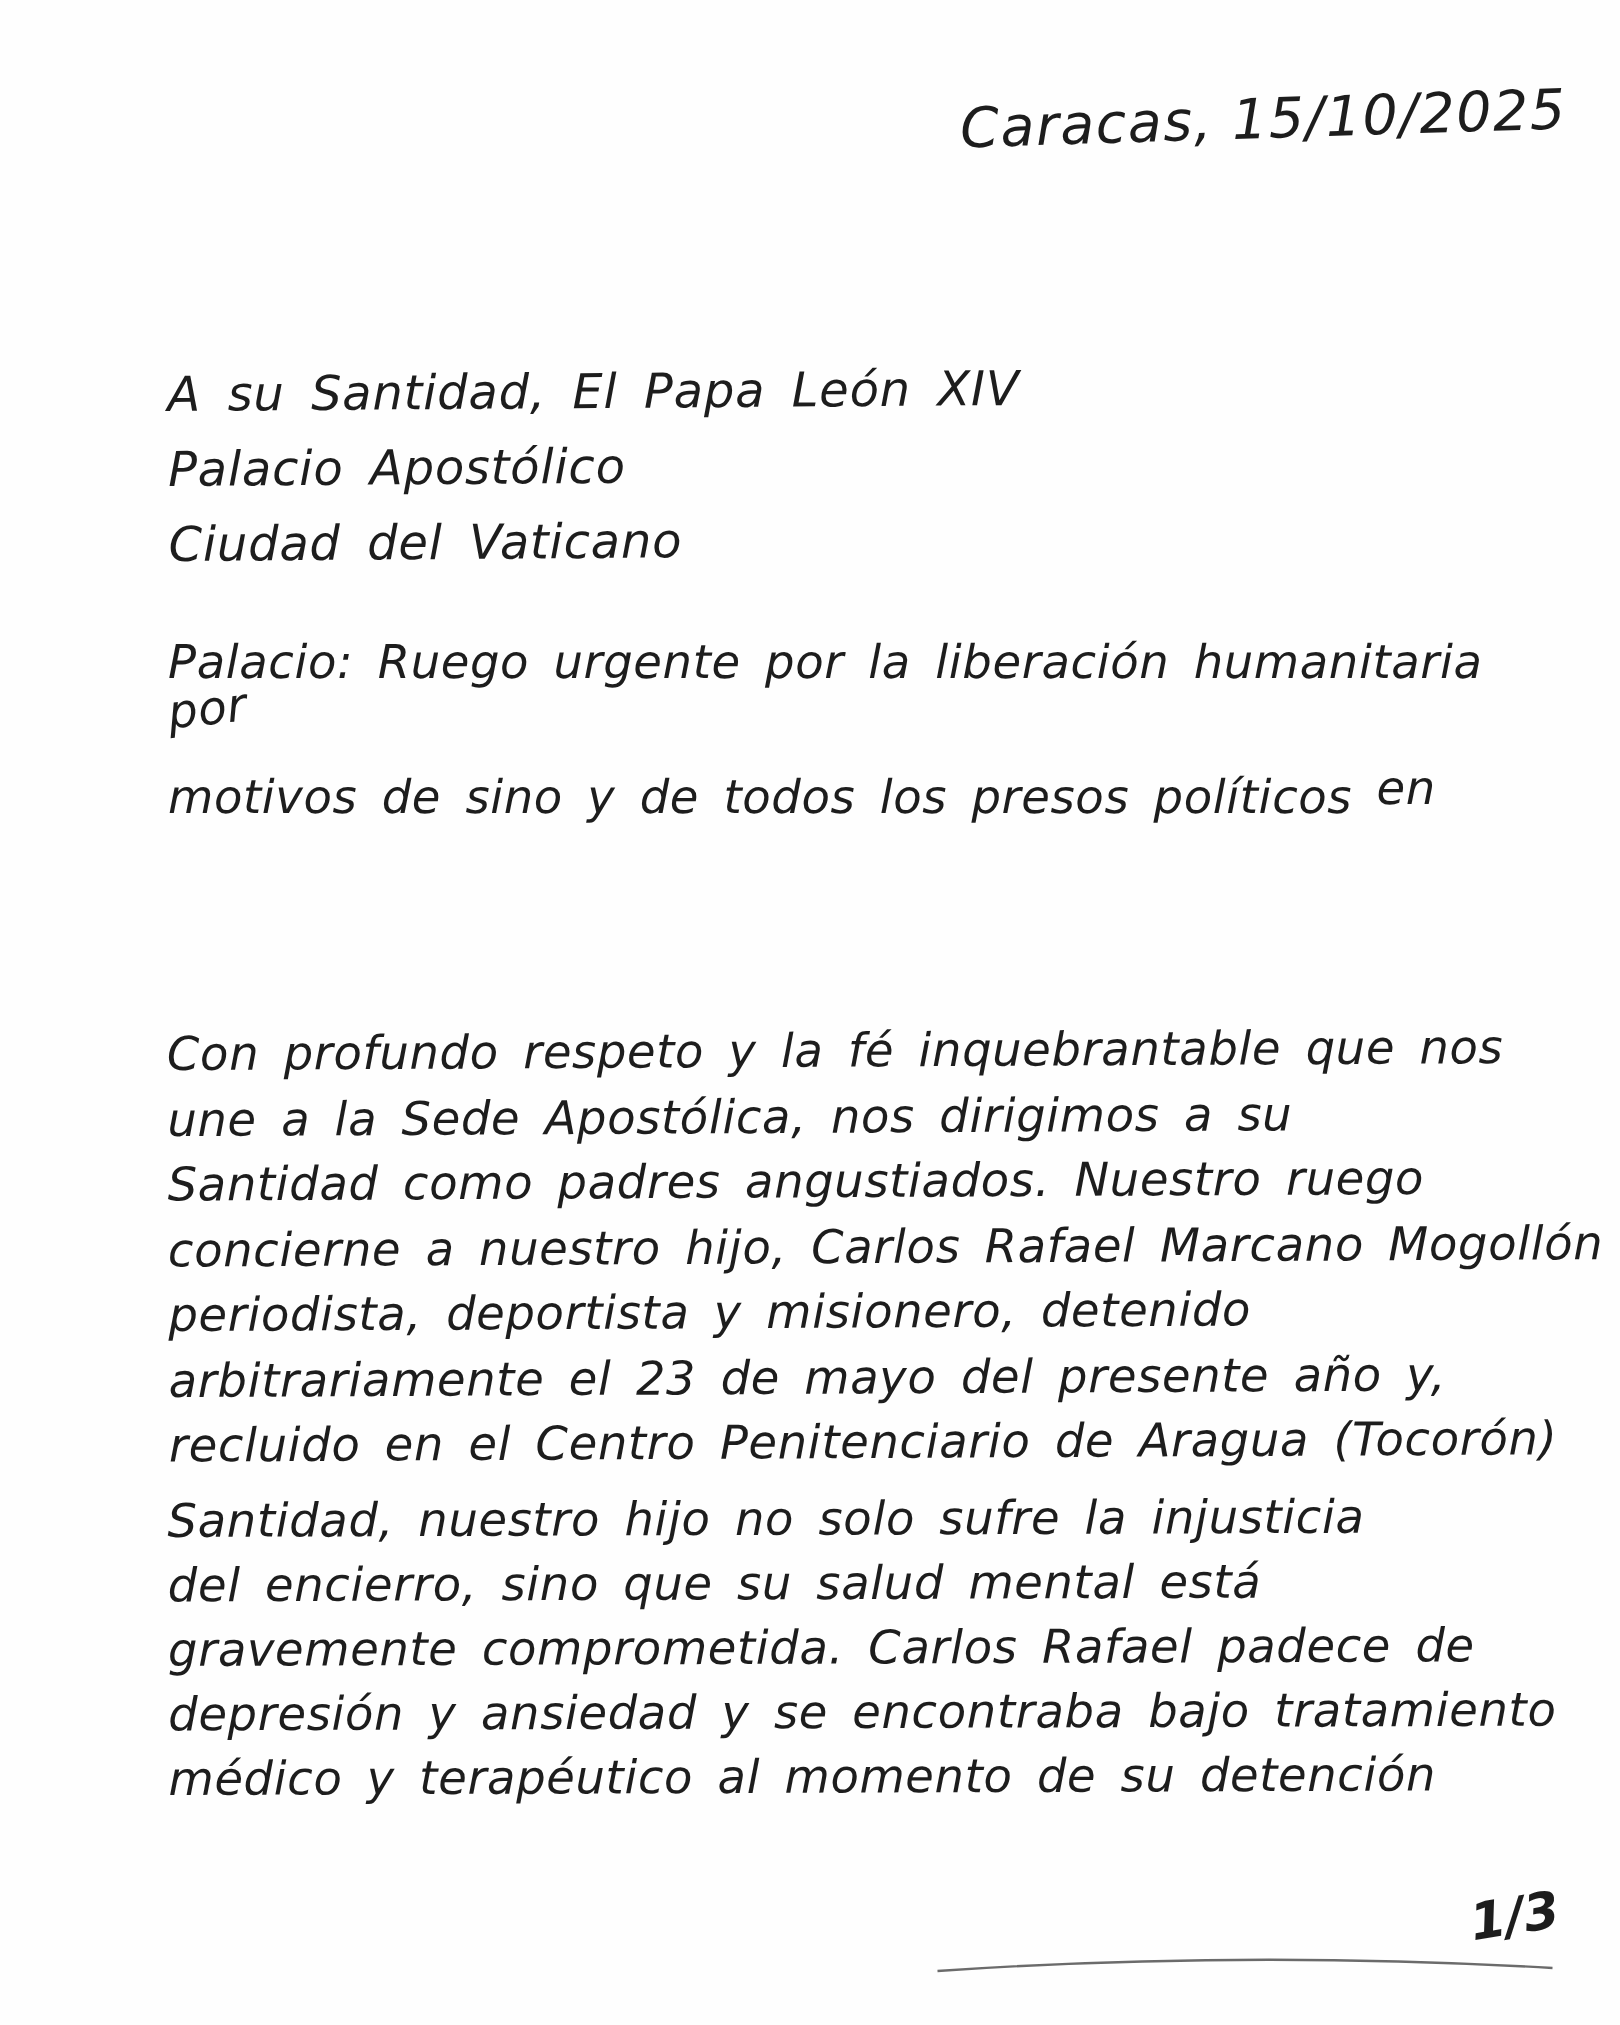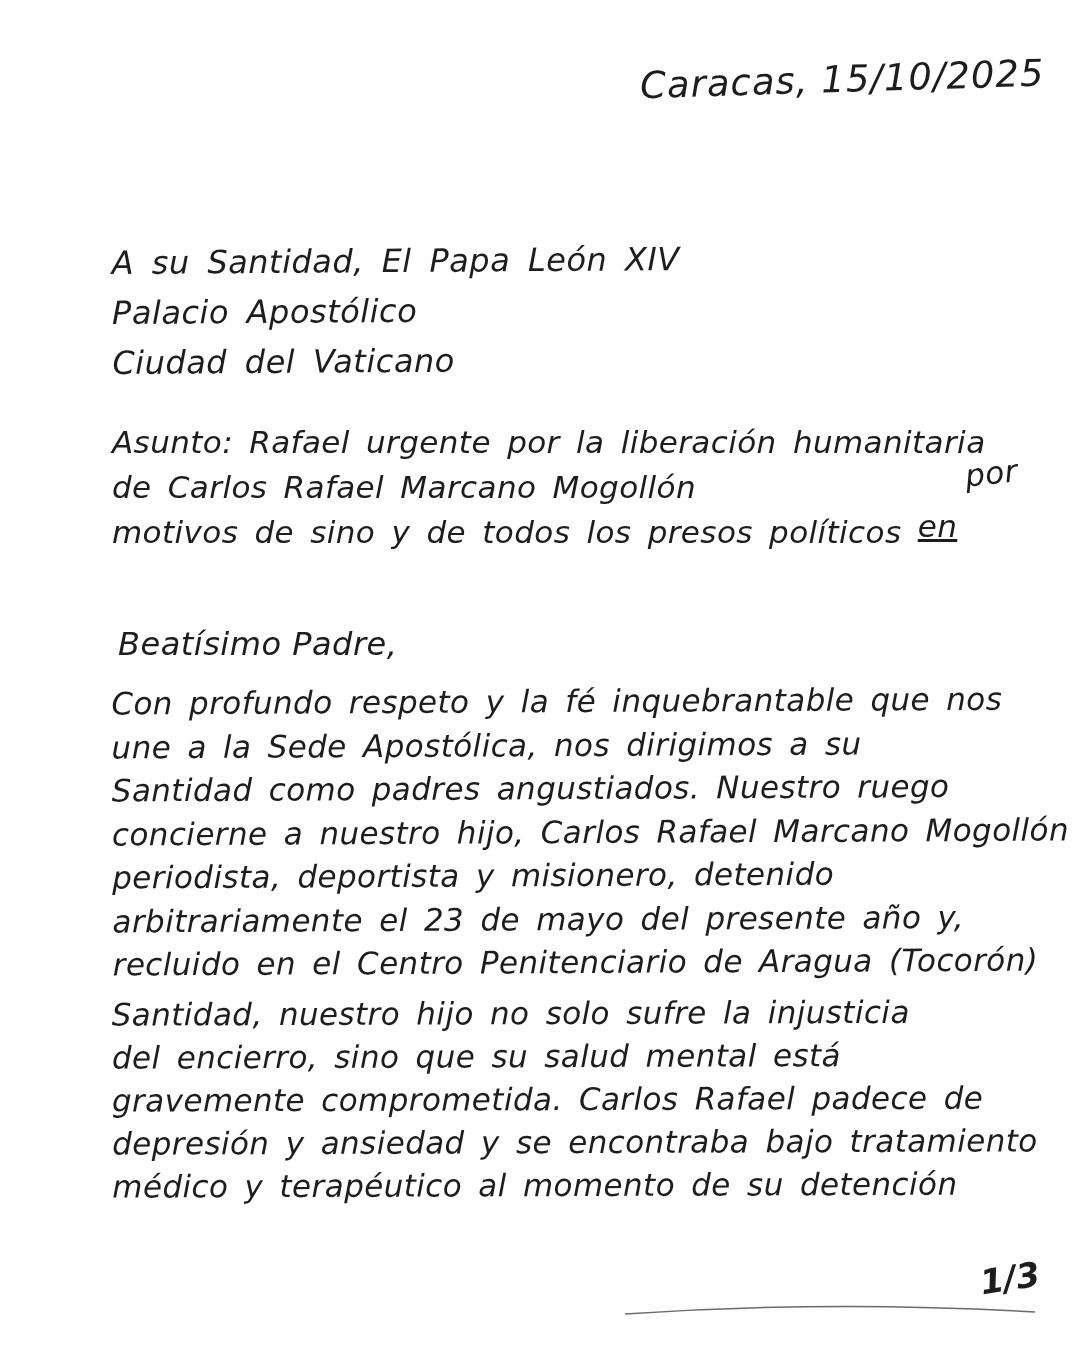--- a/index.html
+++ b/index.html
@@ -59,21 +59,20 @@
     justify-content: space-between;
     align-items: flex-start;
   }
   .inserted-word {
     display: inline-block;
     transform: translateY(-14px) rotate(-6deg);
   }
   .raised {
     display: inline-block;
     transform: translateY(-6px);
-    text-decoration: underline;
   }
   
   .salutation {
     position: absolute;
     top: 625px;
     left: 118px;
     font-size: 32px;
     letter-spacing: 0.5px;
   }
   .paragraph1 {
@@ -127,32 +126,30 @@
 
   <div class="date-line ink">Caracas, 15/10/2025</div>
 
   <div class="recipient">
     <div class="body-line">A su Santidad, El Papa León XIV</div>
     <div class="body-line">Palacio Apostólico</div>
     <div class="body-line">Ciudad del Vaticano</div>
   </div>
 
   <div class="subject">
-    <div class="body-line">Asunto: Rafael urgente por la liberación humanitaria</div>
+    <div class="body-line">Palacio: Ruego urgente por la liberación humanitaria</div>
     <div class="subject-line2">
-      <span class="body-line">de Carlos Rafael Marcano Mogollón</span>
       <span class="inserted-word">por</span>
     </div>
     <div class="body-line">
       <span>motivos de sino y de todos los presos políticos</span>
       <span class="raised">en</span>
     </div>
   </div>
 
-  <div class="salutation ink">Beatísimo Padre,</div>
 
   <div class="paragraph1">
     <div class="body-line">Con profundo respeto y la fé inquebrantable que nos</div>
     <div class="body-line">une a la Sede Apostólica, nos dirigimos a su</div>
     <div class="body-line">Santidad como padres angustiados. Nuestro ruego</div>
     <div class="body-line">concierne a nuestro hijo, Carlos Rafael Marcano Mogollón</div>
     <div class="body-line">periodista, deportista y misionero, detenido</div>
     <div class="body-line">arbitrariamente el 23 de mayo del presente año y,</div>
     <div class="body-line">recluido en el Centro Penitenciario de Aragua (Tocorón)</div>
   </div>

